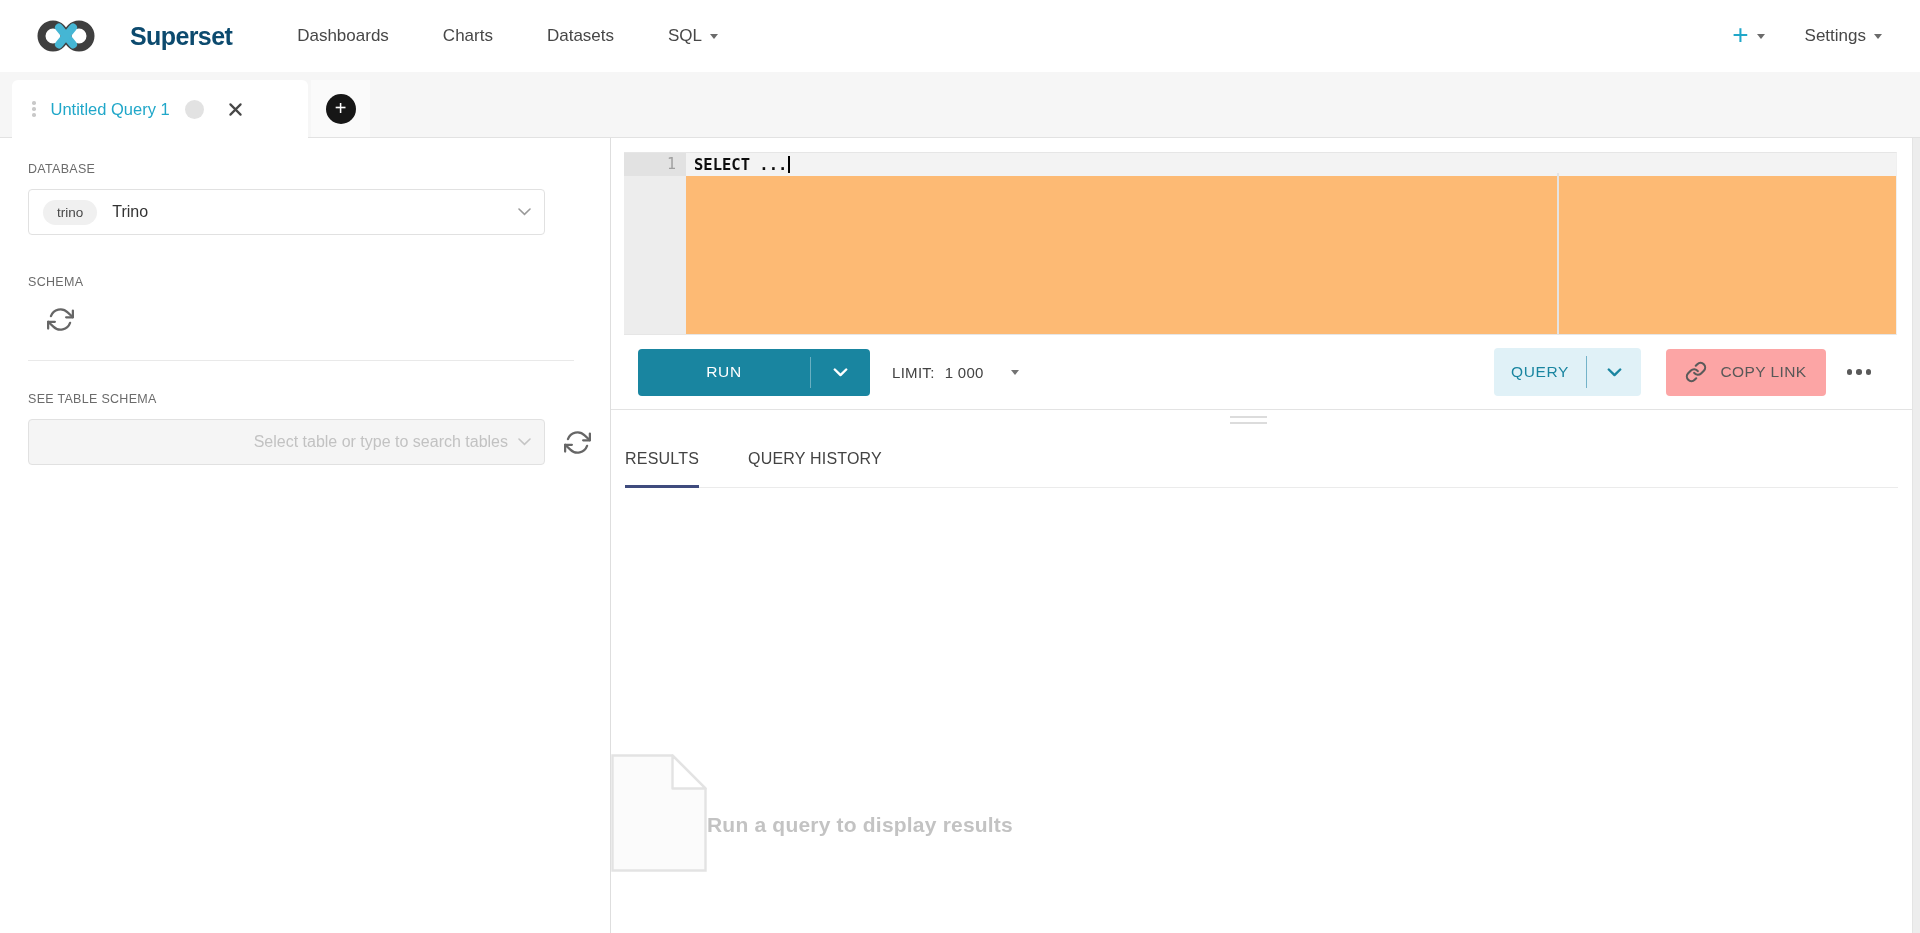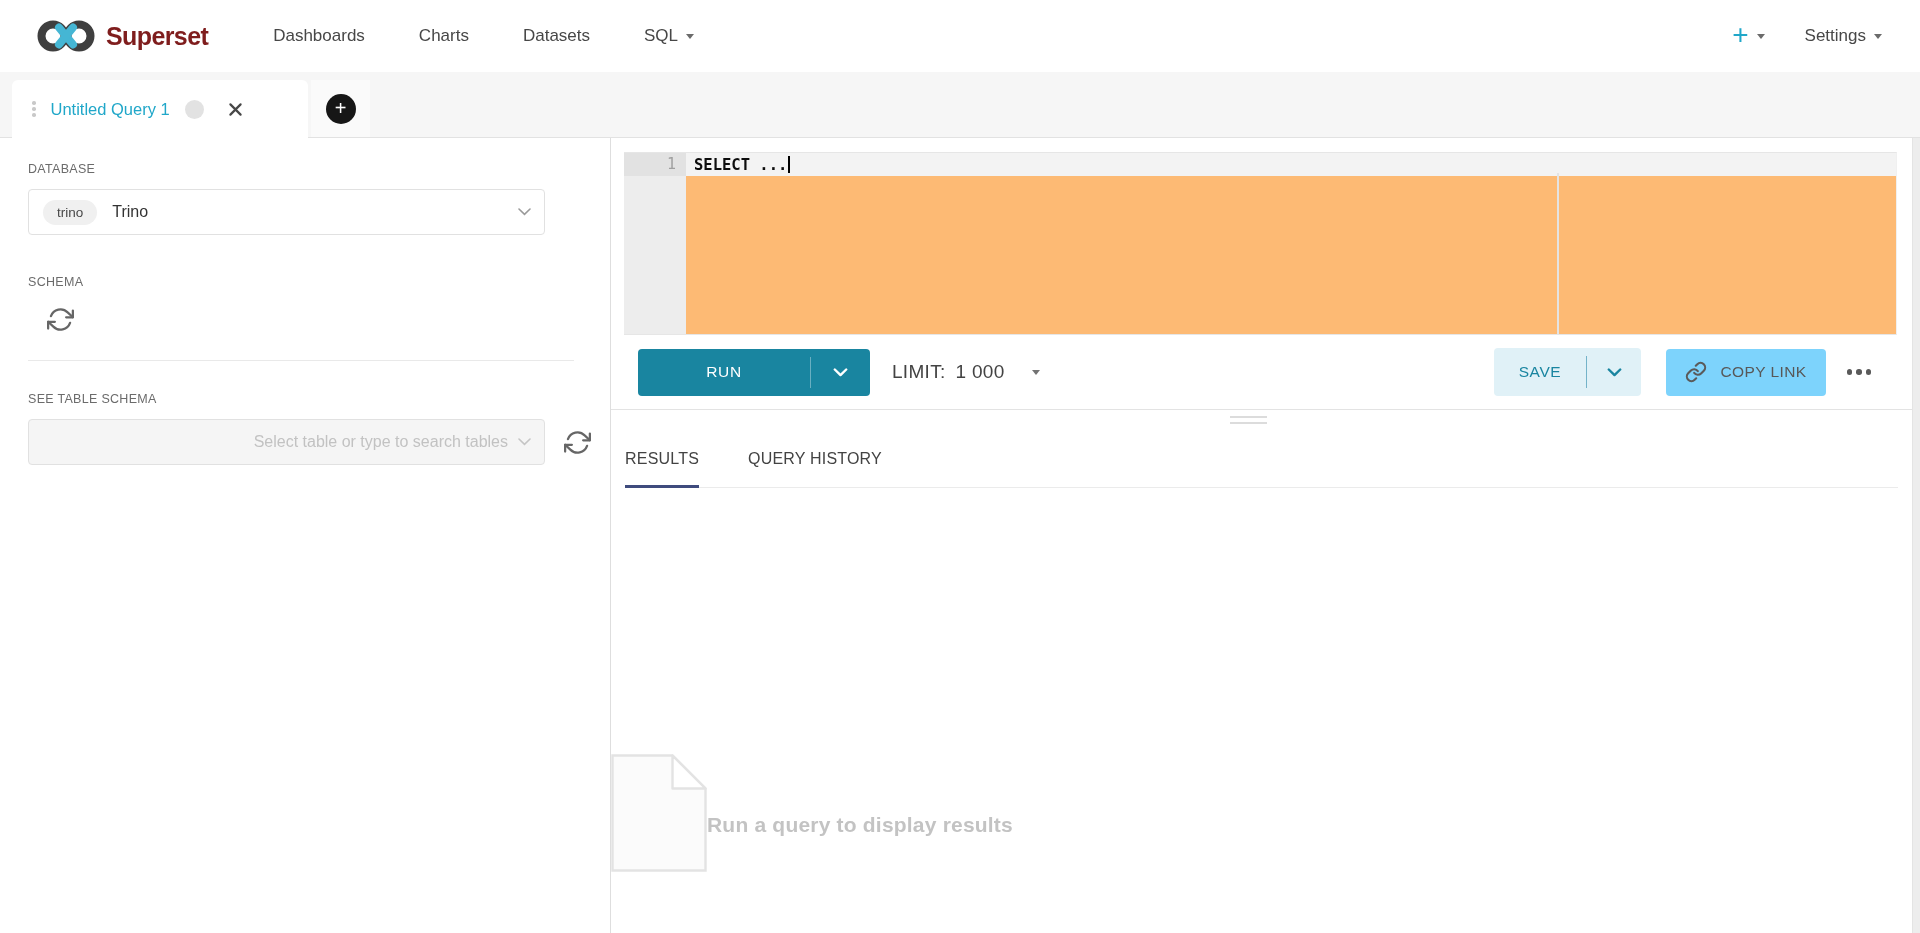--- a/index.html
+++ b/index.html
@@ -2,21 +2,21 @@
 <html><head>
 <meta charset="utf-8">
 <style>
   * { margin:0; padding:0; box-sizing:border-box; }
   html,body { width:1920px; height:933px; background:#fff; font-family:"Liberation Sans", sans-serif; overflow:hidden; }
   .page { width:1920px; height:933px; display:flex; flex-direction:column; }
 
   
   .navbar { height:72px; background:#fff; display:flex; align-items:center; padding:0 38px 0 37px; flex:0 0 auto; }
   .brand { display:flex; align-items:center; gap:11px; margin-right:38px; cursor:pointer; }
-  .brand-name { font-size:25px; font-weight:700; color:#7f1d1d; letter-spacing:-0.6px; }
+  .brand-name { font-size:25px; font-weight:700; color:#0c4a6e; letter-spacing:-0.6px;margin-left:24px; }
   .nav-links { display:flex; align-items:center; }
   .nav-link { font-size:17px; color:#474747; padding:0 27px; cursor:pointer; display:flex; align-items:center; }
   .caret { width:0; height:0; border-left:4.5px solid transparent; border-right:4.5px solid transparent; border-top:5.5px solid #6b6b6b; display:inline-block; margin-left:8px; }
   .caret.small { border-left-width:4px; border-right-width:4px; border-top-width:5px; }
   .nav-right { margin-left:auto; display:flex; align-items:center; gap:40px; }
   .nav-plus { display:flex; align-items:center; cursor:pointer; }
   .plus-glyph { color:#20a7c9; font-size:28px; font-weight:300; line-height:1; margin-top:-3px; }
   .nav-settings { display:flex; align-items:center; font-size:17px; color:#474747; cursor:pointer; }
 
   
@@ -58,30 +58,30 @@
   .code-line { position:relative; height:23px; line-height:23px; padding-left:8px; }
   .code-text { font-weight:700; font-size:15.5px; color:#0d0d0d; }
   .cursor { display:inline-block; width:2px; height:17px; background:#000; vertical-align:-3px; margin-left:1px; }
 
   
   .toolbar { height:75px; flex:0 0 75px; display:flex; align-items:center; padding:0 43px 0 27px; border-bottom:1px solid #e3e3e3; background:#fff; }
   .run-btn { display:flex; height:47px; border-radius:4px; overflow:hidden; background:#1985a0; color:#fff; cursor:pointer; }
   .run-main { width:172px; display:flex; align-items:center; justify-content:center; font-size:15.5px; letter-spacing:0.6px; }
   .run-divider { width:1px; background:rgba(255,255,255,0.35); margin:8px 0; }
   .run-caret { width:59px; display:flex; align-items:center; justify-content:center; }
-  .limit { margin-left:22px; display:flex; align-items:center; font-size:19px; color:#434343; cursor:pointer; }
+  .limit { margin-left:22px; display:flex; align-items:center; font-size:15px; color:#434343; cursor:pointer; }
   .limit-label { letter-spacing:0.3px; }
   .limit-value { margin-left:10px; letter-spacing:0.3px; }
   .limit .caret { margin-left:27px; border-top-color:#737373; }
   .flex-spacer { flex:1; }
   .save-btn { display:flex; height:48px; border-radius:4px; background:#e0f1f7; color:#1985a0; cursor:pointer; }
   .save-main { width:92px; display:flex; align-items:center; justify-content:center; font-size:15.5px; letter-spacing:0.6px; }
   .save-divider { width:1.5px; background:#74b3c9; margin:8px 0; }
   .save-caret { width:54px; display:flex; align-items:center; justify-content:center; }
-  .copy-link-btn { margin-left:25px; height:47px; background:#7dd3fc; border:none; border-radius:4px; padding:0 19px; display:flex; align-items:center; gap:13px; color:#585858; font-size:15.5px; letter-spacing:0.4px; cursor:pointer; }
+  .copy-link-btn { margin-left:25px; height:47px; background:#fca5a5; border:none; border-radius:4px; padding:0 19px; display:flex; align-items:center; gap:13px; color:#585858; font-size:15.5px; letter-spacing:0.4px; cursor:pointer; }
   .more-btn { margin-left:15px; display:flex; gap:4px; padding:10px 6px; cursor:pointer; }
   .more-btn i { width:5.5px; height:5.5px; border-radius:50%; background:#5a5a5a; }
 
   
   .south { flex:1; position:relative; display:flex; flex-direction:column; min-height:0; }
   .drag-handle { position:absolute; top:4px; left:50%; transform:translateX(-38px); display:flex; flex-direction:column; gap:4px; cursor:row-resize; padding:2px; }
   .drag-handle i { width:37px; height:2px; background:#dcdcdc; }
   .south-tabs { margin:40px 22px 0 14px; display:flex; border-bottom:1px solid #ebebeb; }
   .stab { font-size:16px; color:#434343; letter-spacing:0.2px; padding-bottom:19px; margin-right:49px; position:relative; cursor:pointer; }
   .stab .ink { position:absolute; left:0; right:0; bottom:-1px; height:3.5px; background:#3f4b7d; }
@@ -226,21 +226,21 @@
               </svg>
           </span>
         </div>
         <div class="limit">
           <span class="limit-label">LIMIT:</span>
           <span class="limit-value">1 000</span>
           <span class="caret"></span>
         </div>
         <div class="flex-spacer"></div>
         <div class="save-btn">
-          <span class="save-main">SAVE</span>
+          <span class="save-main">QUERY</span>
           <span class="save-divider"></span>
           <span class="save-caret">
             <svg width="15" height="9" viewBox="0 0 15 9">
                 <path d="M1.8 1.5l5.7 5.6 5.7-5.6" stroke="#1985a0" stroke-width="2.4" fill="none" stroke-linecap="round" stroke-linejoin="round"></path>
               </svg>
           </span>
         </div>
         <button class="copy-link-btn">
           <svg width="22" height="22" viewBox="0 0 24 24" fill="none" stroke="#5a5a5a" stroke-width="2.3" stroke-linecap="round" stroke-linejoin="round">
               <path d="M10 13a5 5 0 0 0 7.54.54l3-3a5 5 0 0 0-7.07-7.07l-1.72 1.71"></path>

